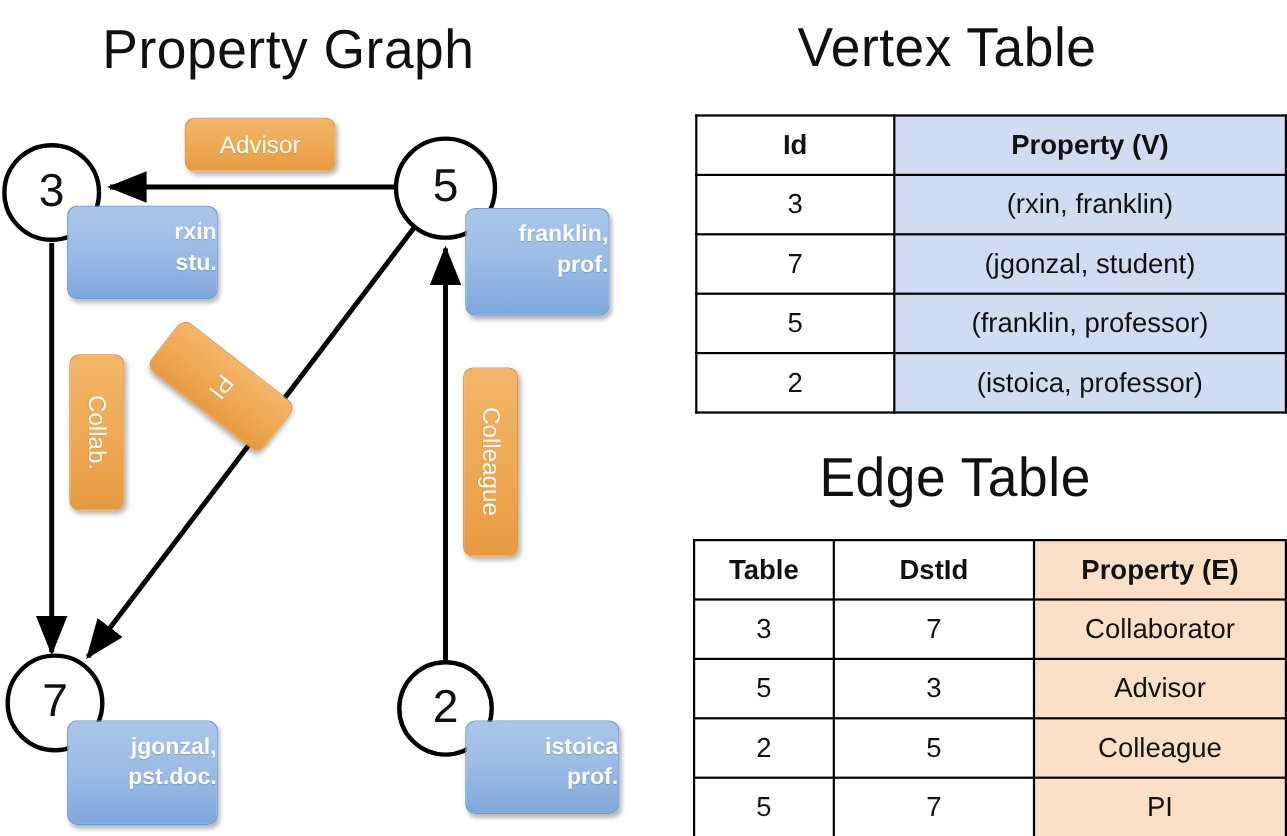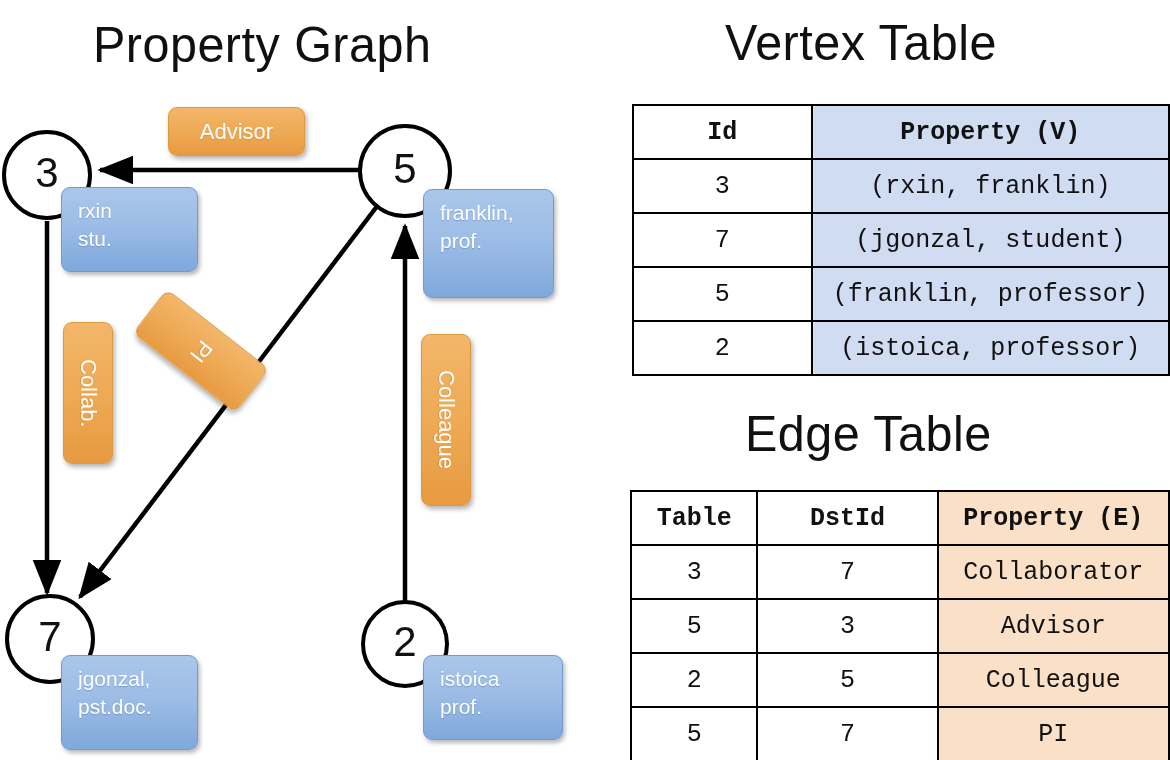--- a/index.html
+++ b/index.html
@@ -61,26 +61,27 @@
   
   .prop-box {
     position: absolute;
     box-sizing: border-box;
     border-radius: 9px;
     border: 1px solid #6d9bd6;
     background: linear-gradient(to bottom, #aac6ea 0%, #9dbde6 45%, #7fa8dc 100%);
     box-shadow: 2px 3px 4px rgba(0,0,0,0.28);
     color: #ffffff;
     font-family: "Liberation Sans", sans-serif;
-    font-weight: 400;
+    font-weight: 700;
     font-size: 21px;
     line-height: 1.32;
-    padding: 9px 0 0 16px;
+    padding: 9px 0 0 0;
     z-index: 8;
     text-shadow: 0 1px 1px rgba(60,90,130,0.35);
+    text-align: right;
   }
 
   
   .edge-label {
     position: absolute;
     box-sizing: border-box;
     border-radius: 9px;
     border: 1px solid #e0983f;
     background: linear-gradient(to bottom, #f3b66a 0%, #eeaa55 50%, #e79a41 100%);
     box-shadow: 2px 3px 5px rgba(0,0,0,0.3);
@@ -98,21 +99,21 @@
     writing-mode: vertical-rl;
     text-orientation: mixed;
     white-space: nowrap;
   }
 
   
   .data-table {
     position: absolute;
     border-collapse: collapse;
     table-layout: fixed;
-    font-family: Liberation Mono, monospace;
+    font-family: Liberation Sans, sans-serif;
     margin-left: 40px;
   }
   .data-table td, .data-table th {
     border: 2px solid #000;
     text-align: center;
     font-weight: 400;
     font-size: 25px;
     color: #111;
     padding: 0;
     background: #ffffff;
@@ -170,21 +171,21 @@
   </div>
   <div class="node-circle" style="left:361px; top:600px; width:88px; height:88px;">
     <span>2</span>
   </div>
 
   <div class="prop-box" style="left:61px; top:187px; width:137px; height:85px;">
     <div>rxin</div>
     <div>stu.</div>
   </div>
 
-  <div class="prop-box" style="left:423px; top:189px; width:131px; height:109px;">
+  <div class="prop-box" style="left:423px; top:189px; width:131px; height:98px;">
     <div>franklin,</div>
     <div>prof.</div>
   </div>
 
   <div class="prop-box" style="left:61px; top:655px; width:137px; height:95px;">
     <div>jgonzal,</div>
     <div>pst.doc.</div>
   </div>
 
   <div class="prop-box" style="left:423px; top:655px; width:140px; height:85px;">

